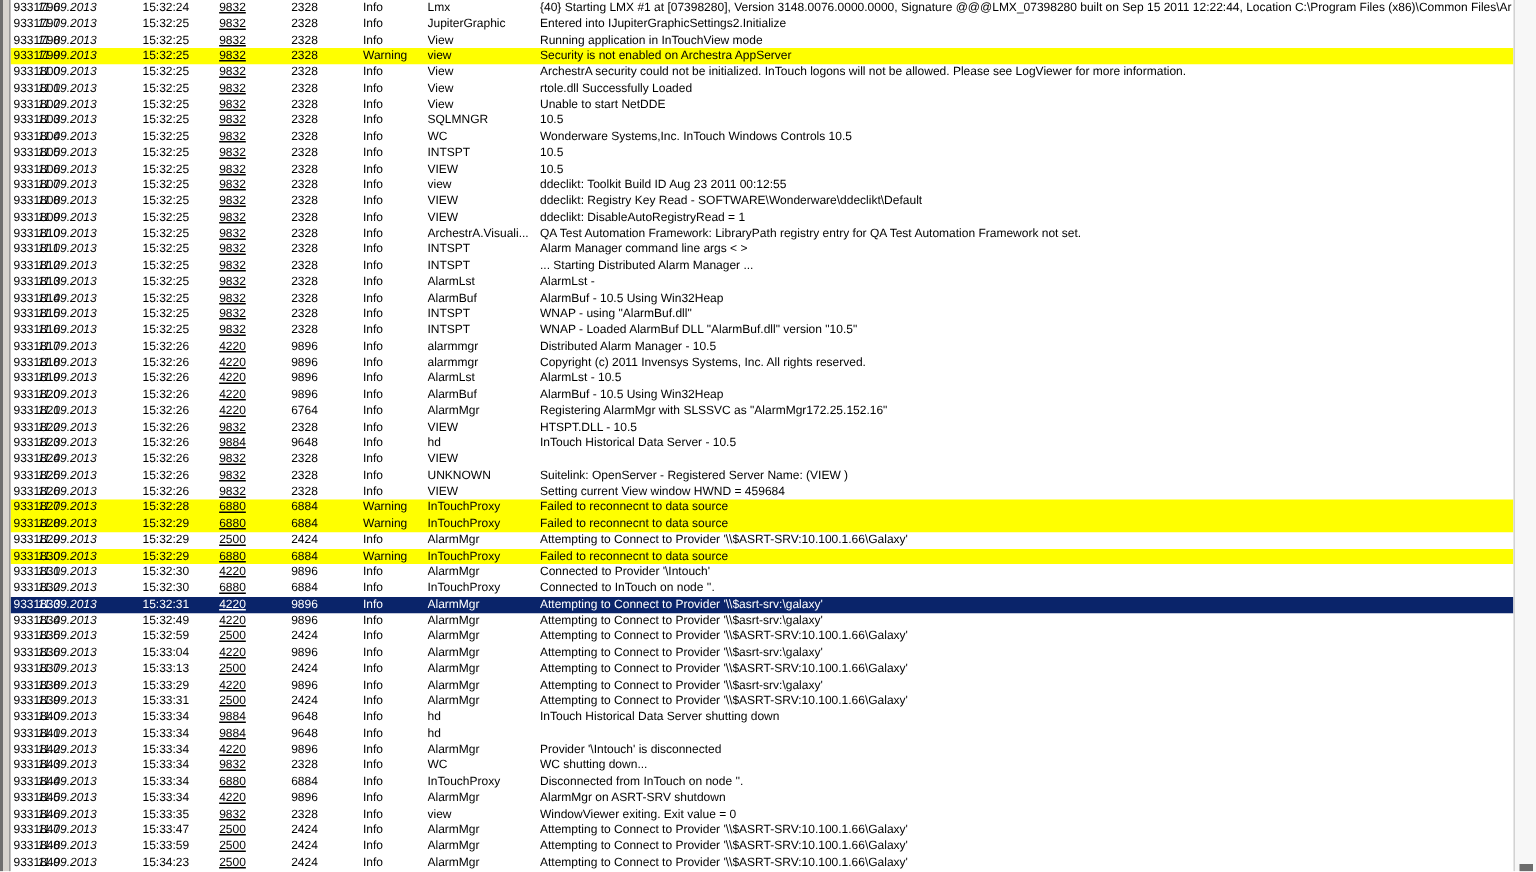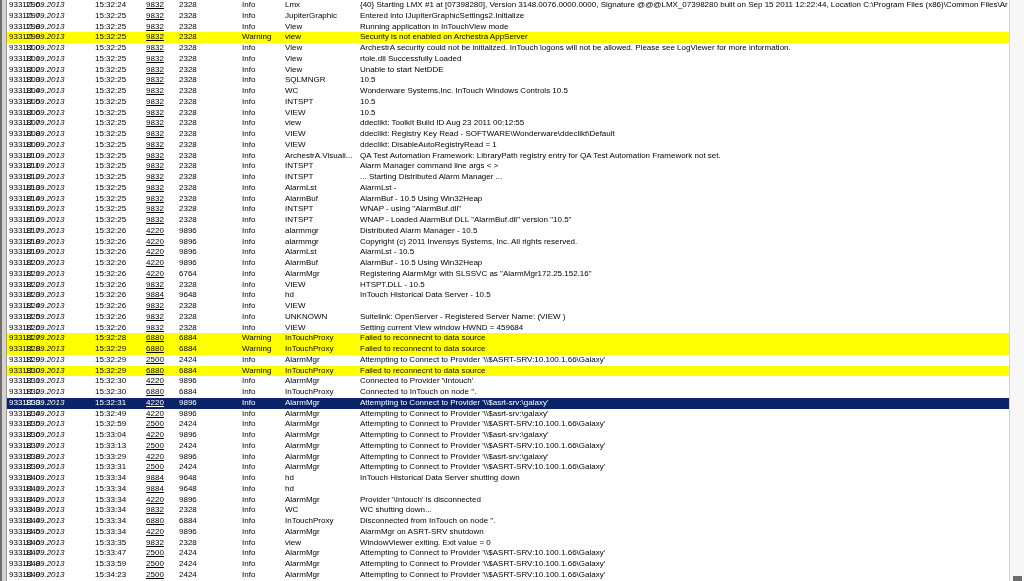--- a/index.html
+++ b/index.html
@@ -25,21 +25,21 @@
   .row.warning{background:var(--warning-bg,#ffff00);}
   .row.selected{background:var(--selected-bg,#0a246a);color:var(--selected-fg,#ffffff);}
   .cell{
     position:absolute;top:0;height:100%;line-height:10.9px;overflow:hidden;
     text-overflow:clip;
   }
   .c-no{left:2px;width:34px;}
   .c-date{left:18px;width:55px;font-style:italic;}
   .c-time{left:88px;width:42px;}
   .c-pid{left:124px;width:48px;text-align:center;text-decoration:underline;}
-  .c-tid{left:172px;width:48px;}
+  .c-tid{left:172px;width:48px;text-align:center;}
   .c-flag{left:235px;width:42px;}
   .c-comp{left:278px;width:73px;}
   .c-msg{left:353px;right:1px;}
 </style>
 </head>
 <body>
 
 <div class="screen" style="--warning-bg: #ffff00; --selected-bg: #0a246a; --selected-fg: #ffffff;">
   <div class="gutter"></div>
   <div class="log-table">

